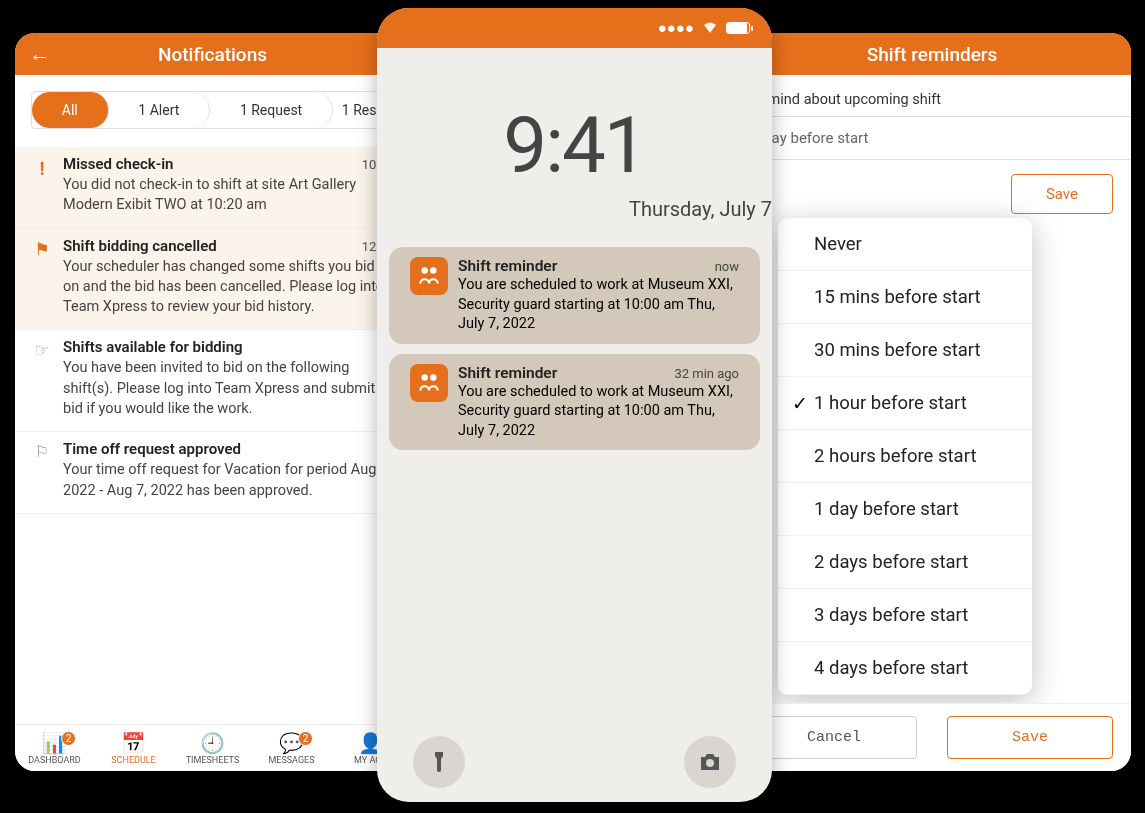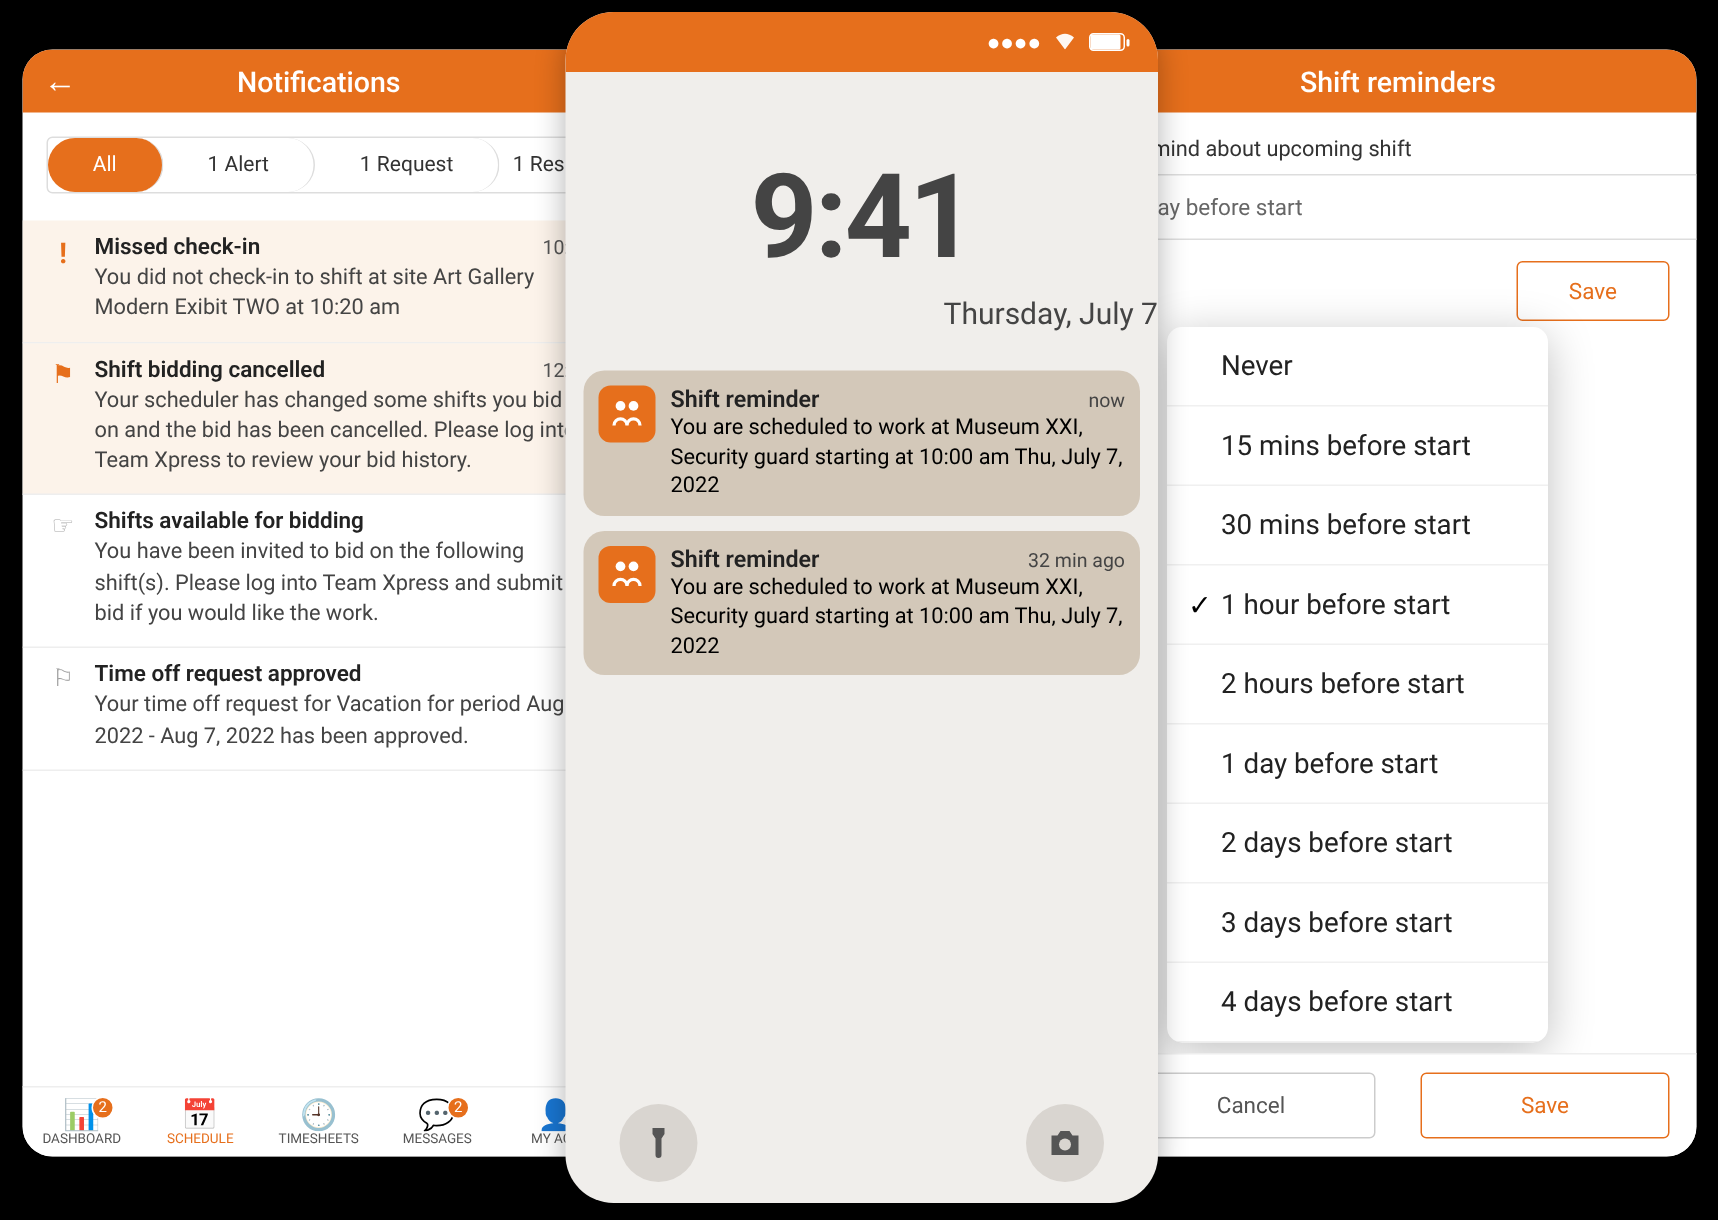--- a/index.html
+++ b/index.html
@@ -141,37 +141,37 @@
     right: -4px; top: 3px;
     width: 2px; height: 5px;
     background: #fff;
     border-radius: 1px;
   }
   .battery-fill { background:#fff; height:100%; width:90%; border-radius:1px;}
 
   .lock-time {
     text-align: center;
     font-size: 78px;
-    font-weight: 700;
+    font-weight: 400;
     color: #444;
     margin-top: 52px;
     letter-spacing: -2px;
   }
   .lock-date {
     text-align: right;
     font-size: 20px;
     color: #444;
     margin-top: 6px;
     margin-bottom: 26px;
   }
   .lock-notif {
     margin: 0 12px 10px 12px;
     background: #d3c8b9;
     border-radius: 14px;
-    padding: 10px 10px;
+    padding: 10px 21px;
     display: flex;
     gap: 10px;
   }
   .lock-notif-icon {
     width: 38px; height: 38px;
     background: #e66f1c;
     border-radius: 8px;
     flex: 0 0 38px;
     display:flex;align-items:center;justify-content:center;
     color:#fff;font-size:18px;
@@ -243,20 +243,21 @@
     font-size:19px;
     color:#000;
   }
 
   .form-footer {
     position:absolute; bottom:0; left:0; right:0;
     padding:12px 18px;
     display:flex; gap:30px;
     background:#fff;
     border-top:1px solid #eee;
+    font-family:Liberation Mono, monospace;
   }
   .btn-cancel {
     flex:1;
     border:1px solid #ccc;
     color:#555;
     padding:12px 0;
     text-align:center;
     border-radius:4px;
     font-size:15px;
   }

